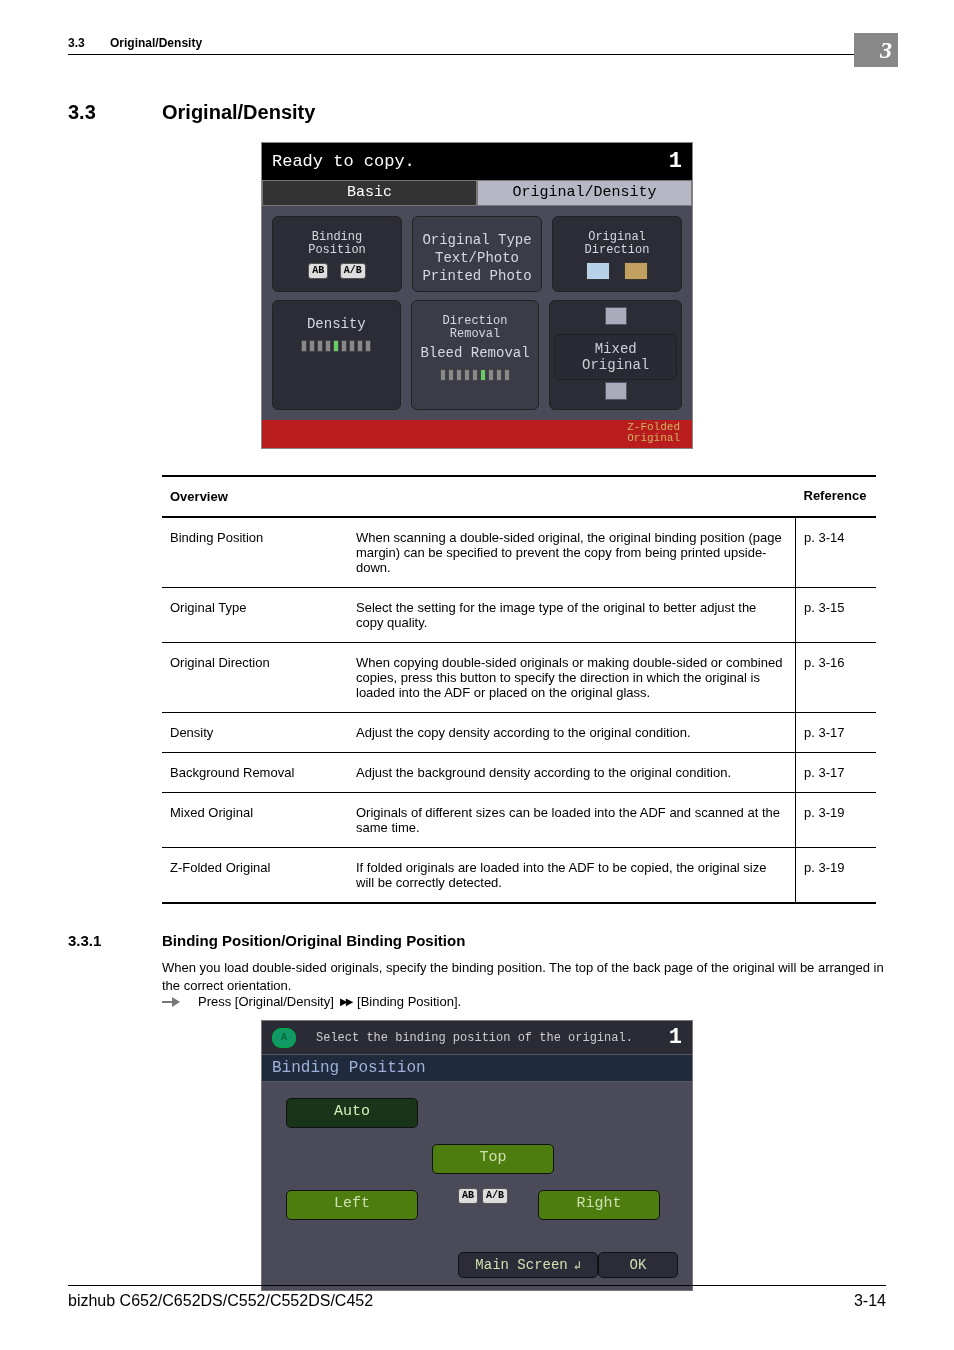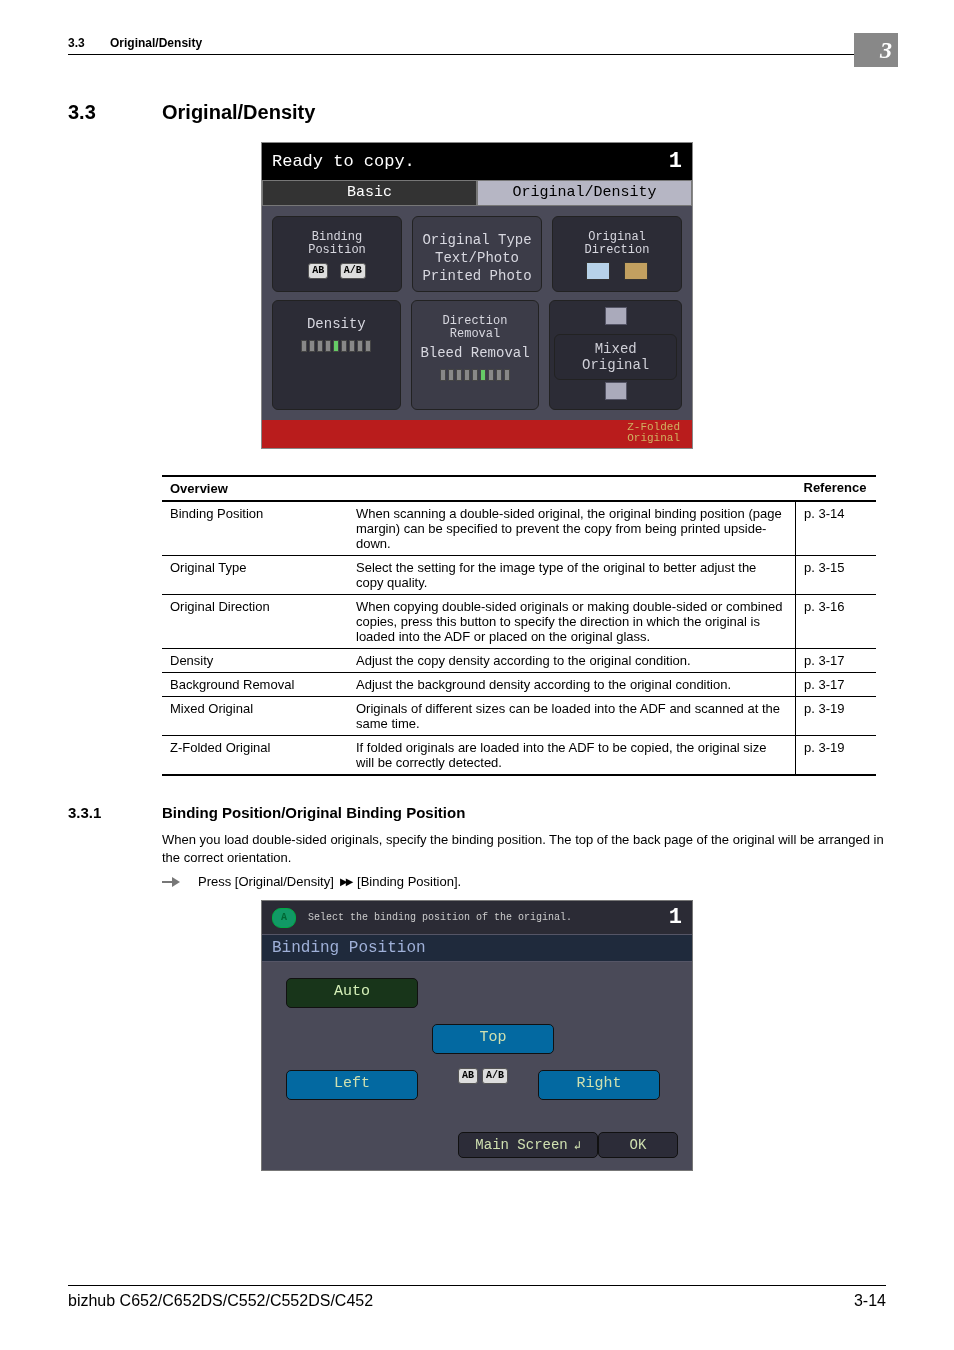--- a/index.html
+++ b/index.html
@@ -168,37 +168,37 @@
   
   .ov-table {
     margin: 26px 0 0 94px;
     width: 714px;
     border-collapse: collapse;
     font-size: 13px;
   }
   .ov-table th, .ov-table td {
     border-top: 1px solid #000;
     border-bottom: 1px solid #000;
-    padding: 4px 8px;
+    padding: 12px 8px;
     text-align: left;
     vertical-align: top;
   }
   .ov-table th:nth-child(3), .ov-table td:nth-child(3) {
     border-left: 1px solid #000;
     width: 64px;
     white-space: nowrap;
   }
   .ov-table th { font-weight: bold; border-top: 2px solid #000; }
   .ov-table tr:first-child th { border-bottom: 2px solid #000; }
   .ov-table tr:last-child td { border-bottom: 2px solid #000; }
   .ov-table td:first-child, .ov-table th:first-child { width: 170px; }
 
   
   .step-line {
-    margin: 8px 0 0 94px;
+    margin: 0 0 0 94px;
     font-size: 13px;
     display: flex;
     align-items: center;
     gap: 18px;
   }
   .arrow-icon {
     width: 18px; height: 12px; position: relative;
     color:#777;
   }
   .arrow-icon::before {
@@ -219,34 +219,34 @@
   }
   .lcd2-top {
     display:flex; align-items:center; justify-content:space-between;
     background:#2b2b35; padding:4px 10px;
   }
   .lcd2-top .circ {
     width:22px; height:18px; border-radius:9px; background:#196; border:1px solid #0a4;
     display:flex; align-items:center; justify-content:center;
     color:#063; font-size:10px; font-weight:bold;
   }
-  .lcd2-top .msg { color:#ccc; font-size:10px; flex:1; margin-left:12px; }
+  .lcd2-top .msg { color:#ccc; font-size:12px; flex:1; margin-left:20px; }
   .lcd2-top .cnt { color:#fff; font-size:22px; font-weight:bold; }
   .lcd2-title {
     background:#1f2a3c; color:#9fb0d8; font-size:16px; padding:4px 10px;
     border-top:1px solid #556; border-bottom:1px solid #556;
   }
   .lcd2-body {
     background:#4a4a58; padding:18px 18px 22px 18px;
     position:relative; height:170px; box-sizing:border-box;
   }
   .lcd2-btn {
     position:absolute;
     width:130px; height:28px;
-    background:#0369a1; border:1px solid #111;
+    background:#4d7c0f; border:1px solid #111;
     border-radius:5px;
     color:#cfe0b0; font-size:15px; text-align:center; line-height:26px;
   }
   .lcd2-btn.auto   { left:24px;  top:16px; background:#18351a; color:#d5f0b8; }
   .lcd2-btn.top    { left:170px; top:62px; width:120px; }
   .lcd2-btn.left   { left:24px;  top:108px; }
   .lcd2-btn.right  { left:276px; top:108px; width:120px; }
   .lcd2-center {
     position:absolute; left:196px; top:106px;
     display:flex; gap:4px;

